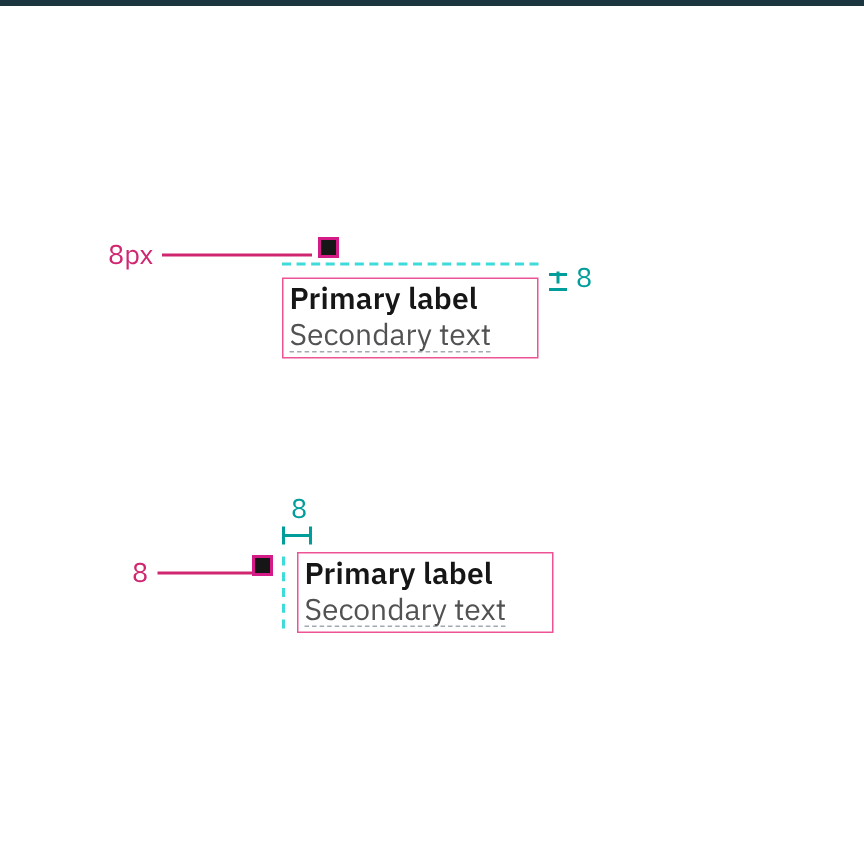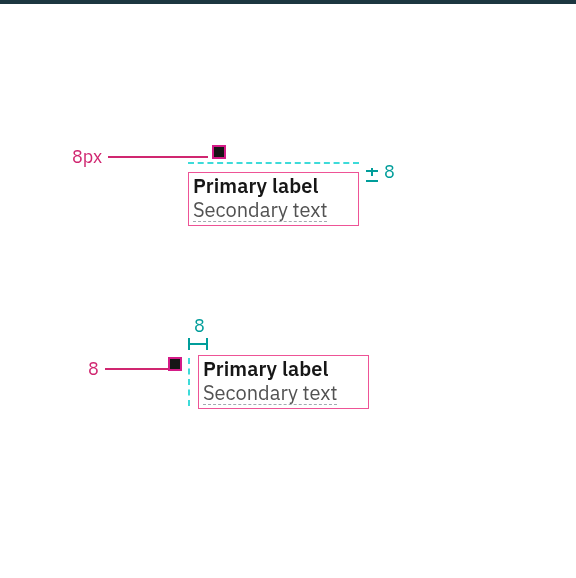--- a/index.html
+++ b/index.html
@@ -1,17 +1,17 @@
 <!DOCTYPE html>
 <html><head>
 <meta charset="utf-8">
 <style>
   html,body{margin:0;padding:0;width:576px;height:578px;background:#ffffff;font-family:"IBM Plex Sans","Helvetica Neue",Arial,sans-serif;-webkit-font-smoothing:antialiased;}
   .topbar{position:absolute;left:0;top:0;width:576px;height:4px;background:#1c3640;}
-  .stage{position:absolute;left:0;top:7px;width:576px;height:488px;}
+  .stage{position:absolute;left:0;top:20px;width:576px;height:488px;}
 
   .teal{color:#009d9a;}
 
   
   .g1{position:absolute;left:188px;top:140px;width:200px;}
   .g1 .marker{position:absolute;left:26px;top:0;width:10px;height:10px;background:#161616;outline:2px solid #d41b87;outline-offset:0;}
   .g1 .teal-line{position:absolute;left:0;top:15px;width:171px;height:0;border-top:2px dashed #3ddbd9;}
   .g1 .textbox{position:absolute;left:0;top:25px;width:171px;box-sizing:border-box;border:1px solid #ee5396;padding:1px 4px 3px 4px;text-align:left;}
   .g1 .primary{font-weight:600;font-size:20px;line-height:24px;color:#161616;letter-spacing:.1px;}
   .g1 .secondary{font-weight:400;font-size:20px;line-height:23px;color:#525252;border-bottom:1px dashed #a2a9b0;display:inline-block;}

